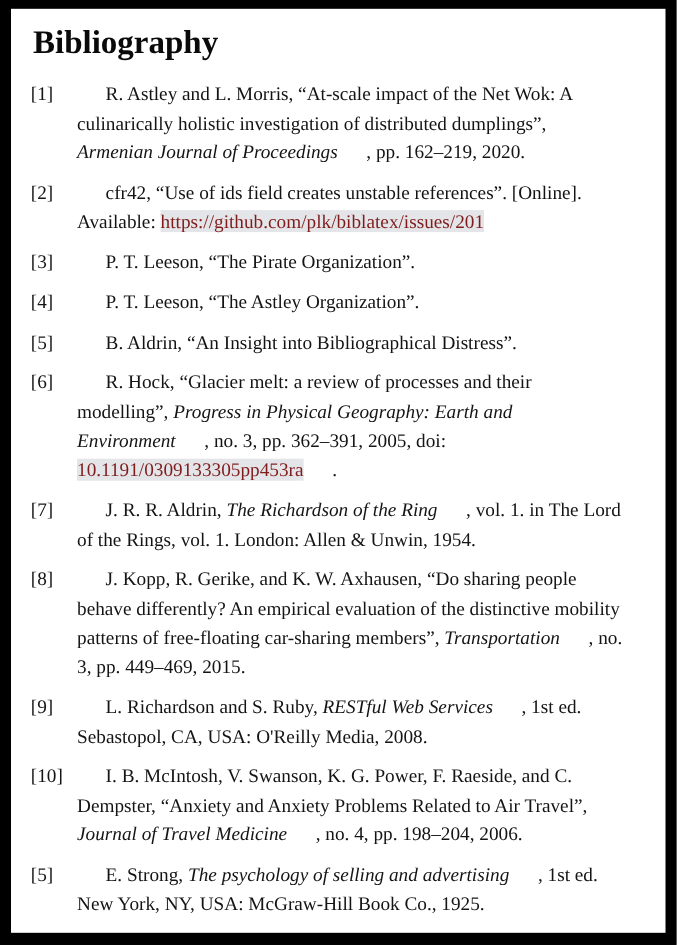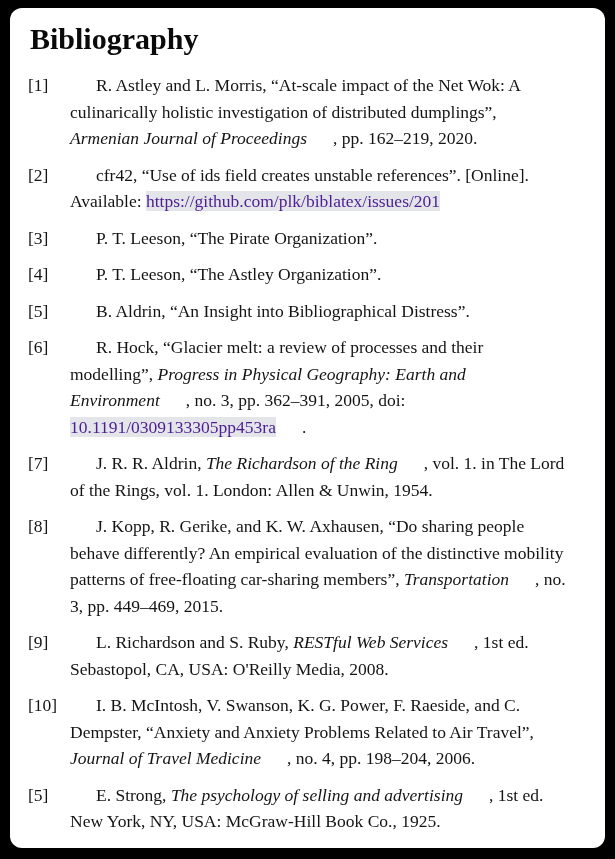--- a/index.html
+++ b/index.html
@@ -16,21 +16,20 @@
   }
   .page {
     width: 100%;
     height: 100%;
     box-sizing: border-box;
     background: #ffffff;
     color: #141414;
     font-family: "Liberation Serif", "DejaVu Serif", serif;
     padding: 13px 38px 0 18px;
     overflow: hidden;
-    border-radius: 12px;
   }
   .page-title {
     font-family: "Liberation Serif", "DejaVu Serif", serif;
     font-size: 30px;
     font-weight: bold;
     line-height: 36px;
     margin: 0 0 15px 2px;
     color: #0a0a0a;
   }
   .bib-list {
@@ -50,21 +49,21 @@
     box-sizing: border-box;
   }
   .entry-content {
     flex: 1 1 auto;
     min-width: 0;
   }
   .seg-normal { font-style: normal; margin-left: 26px; }
   .seg-italic { font-style: italic; }
   .seg-link {
     background: #e4e5e9;
-    color: #4c1d95;
+    color: #7f1d1d;
     text-decoration: none;
     cursor: pointer;
   }
 </style>
 </head>
 <body>
 
 <div class="frame">
   <div class="page">
     <h1 class="page-title">Bibliography</h1>

